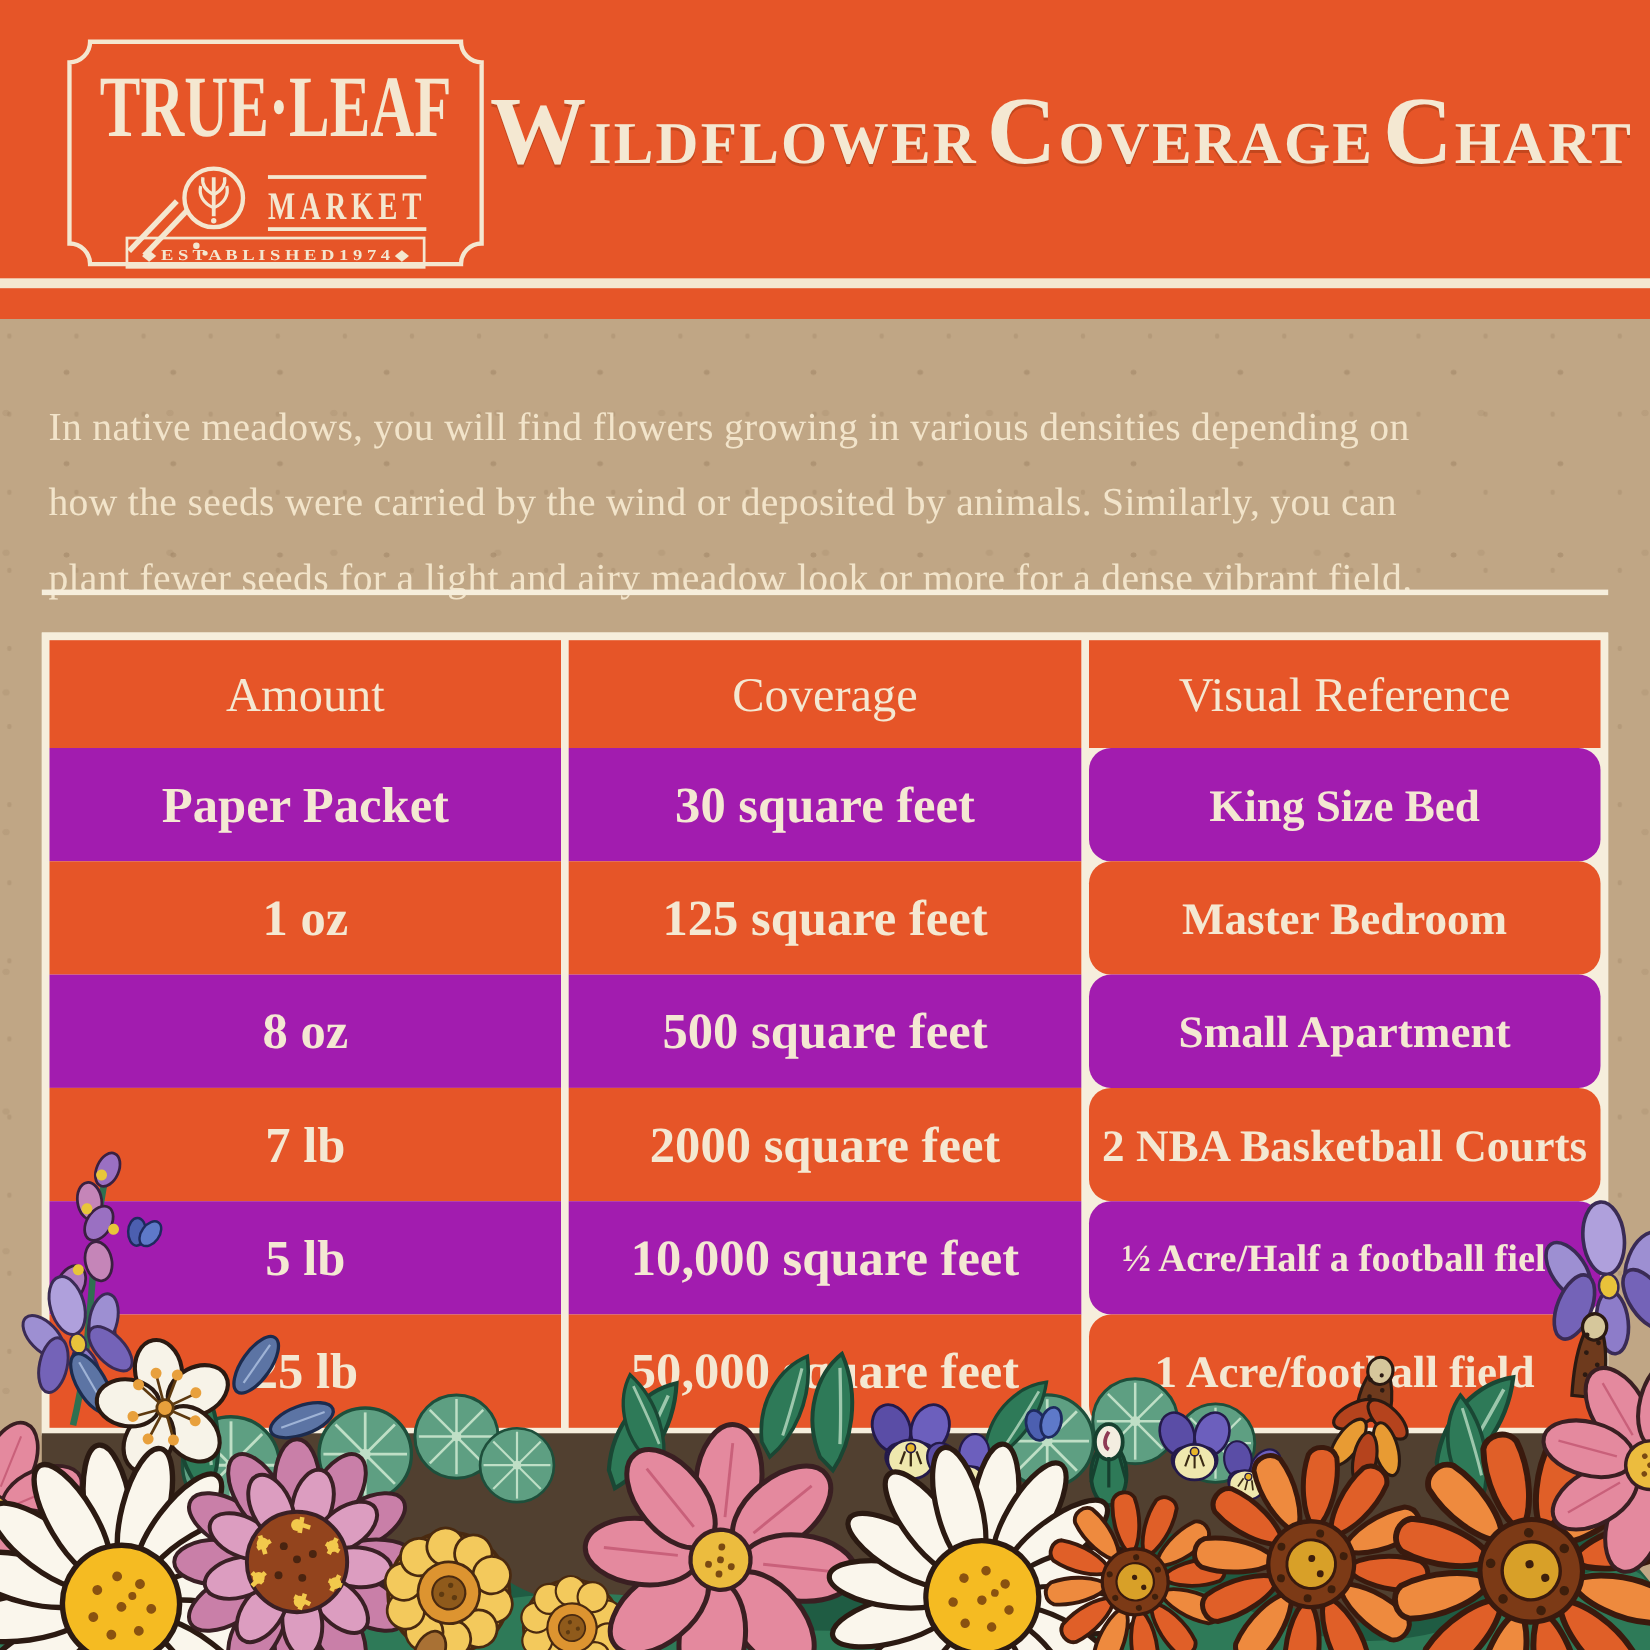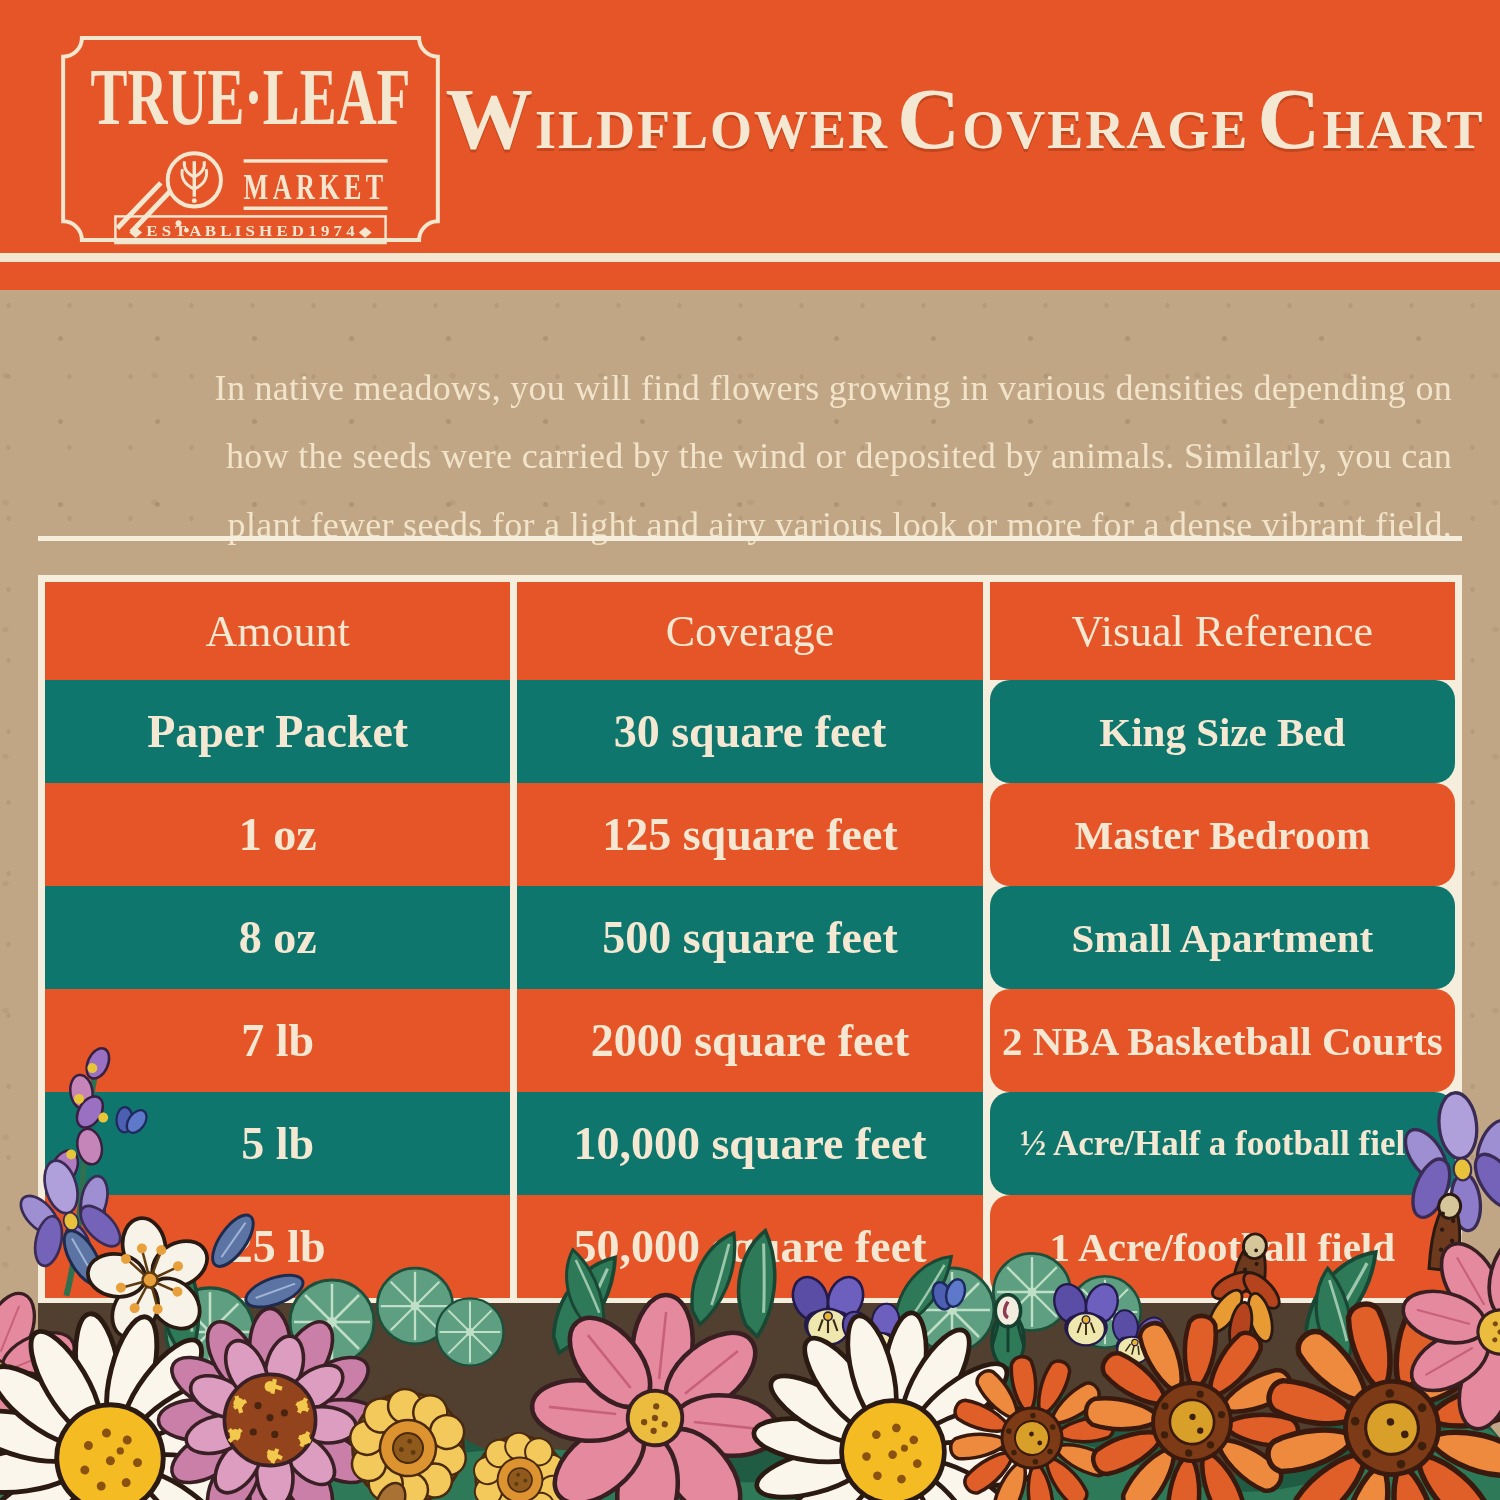--- a/index.html
+++ b/index.html
@@ -17,33 +17,33 @@
   .top{position:absolute;top:0;left:0;width:1500px;height:290px;background:#E65528;}
   .top::after{content:"";position:absolute;left:0;top:253px;width:100%;height:9px;background:#F4E7D0;}
   .logo{position:absolute;left:58px;top:33px;width:385px;height:212px;}
   .title{position:absolute;left:440px;top:30px;width:1050px;height:200px;
     display:flex;align-items:center;justify-content:center;gap:8px;}
   .title .tw{display:inline-block;font-size:54px;font-weight:bold;color:#F4E8D2;
     text-transform:uppercase;letter-spacing:2px;white-space:nowrap;
     text-shadow:0 3px 0 rgba(90,30,0,.25);}
   .title .tw::first-letter{font-size:1.62em;line-height:0;}
   
-  .intro{position:absolute;top:318px;left:32px;width:1420px;color:#F2E4CA;
-    font-size:36px;line-height:1.9;letter-spacing:.3px;text-align:right;}
+  .intro{position:absolute;top:318px;left:44px;width:1420px;color:#F2E4CA;
+    font-size:36px;line-height:1.9;letter-spacing:.3px;}
   .intro span{display:block;white-space:nowrap;}
   .rule{position:absolute;top:536px;left:38px;width:1424px;height:5px;background:#F6EEDC;border:0;margin:0;}
   
   .ctable{position:absolute;top:575px;left:38px;width:1424px;box-sizing:border-box;
     display:grid;grid-template-columns:1fr 1fr 1fr;grid-template-rows:98px repeat(6,103px);
     column-gap:7px;row-gap:0;background:#F6EEDC;border:7px solid #F6EEDC;}
   .td{display:flex;align-items:center;justify-content:center;text-align:center;
     color:#F4E8D2;font-size:46px;font-weight:bold;padding:0 2px;box-sizing:border-box;}
   .td.hd{font-weight:normal;font-size:44px;}
   .or{background:#E65528;}
-  .br{background:#0f766e;}
+  .br{background:#a21caf;}
   .td.vis{font-size:41px;border-radius:20px;}
   .td.vis-small{font-size:35px;}
   
   .band{position:absolute;left:38px;top:1303px;width:1424px;height:197px;background:#514030;}
   .flowers{position:absolute;left:0;top:980px;width:1500px;height:520px;pointer-events:none;}
 </style>
 </head>
 <body>
 
 <div class="canvas">
@@ -87,21 +87,21 @@
     <div class="title">
       <span class="tw">Wildflower</span>
       <span class="tw">Coverage</span>
       <span class="tw">Chart</span>
     </div>
   </header>
 
   <p class="intro">
     <span>In native meadows, you will find flowers growing in various densities depending on</span>
     <span>how the seeds were carried by the wind or deposited by animals. Similarly, you can</span>
-    <span>plant fewer seeds for a light and airy various look or more for a dense vibrant field.</span>
+    <span>plant fewer seeds for a light and airy meadow look or more for a dense vibrant field.</span>
   </p>
   <hr class="rule">
 
   <section class="ctable">
     <div class="td hd or">Amount</div>
     <div class="td hd or">Coverage</div>
     <div class="td hd or">Visual Reference</div>
 
     <div class="td br">Paper Packet</div>
     <div class="td br">30 square feet</div>

